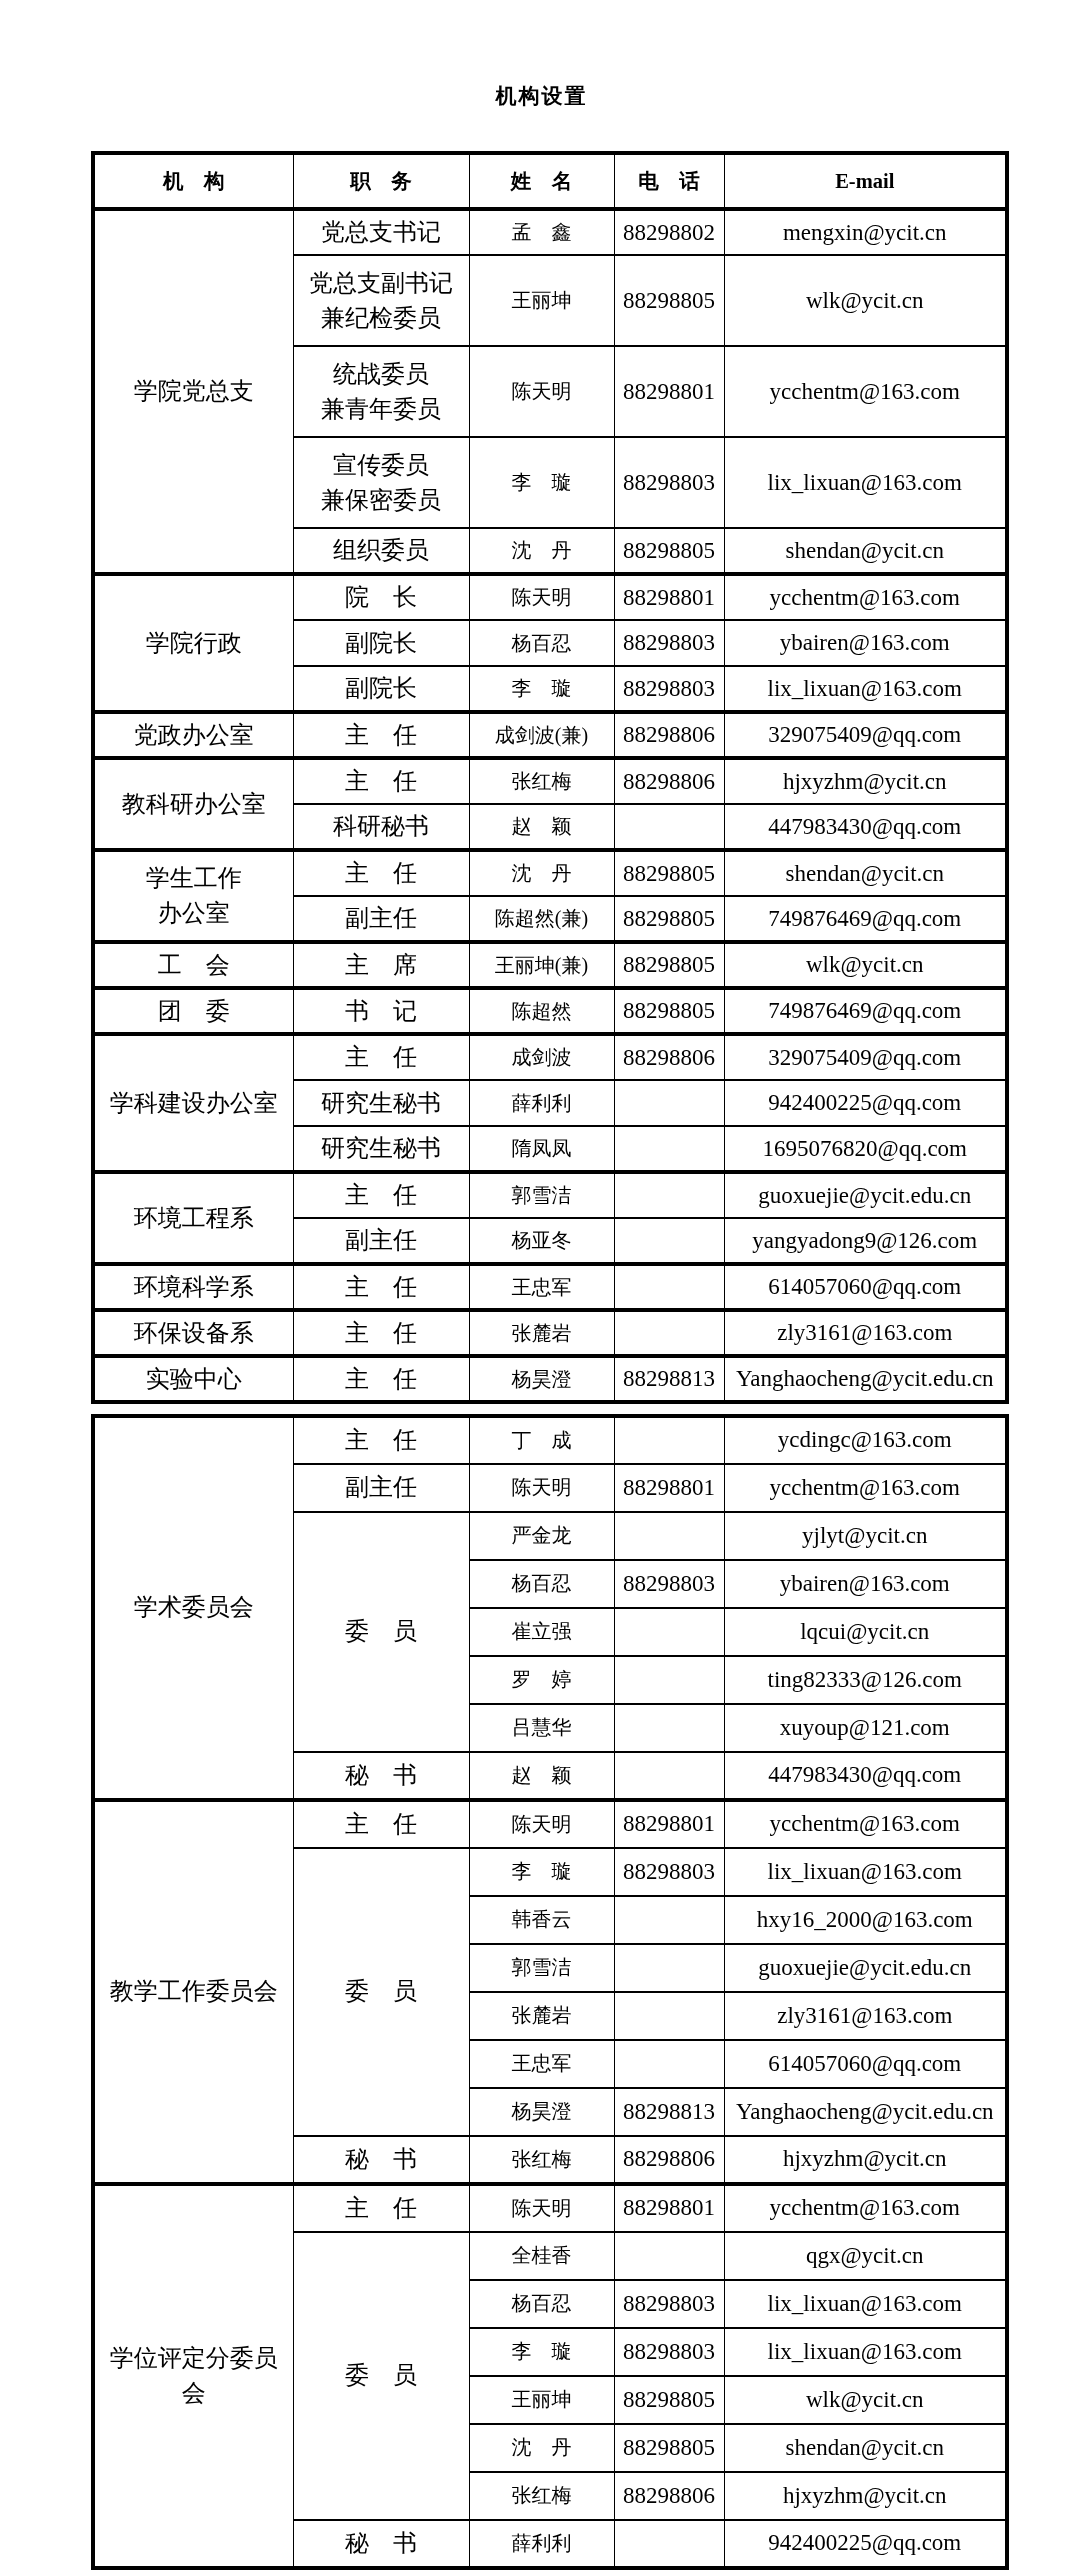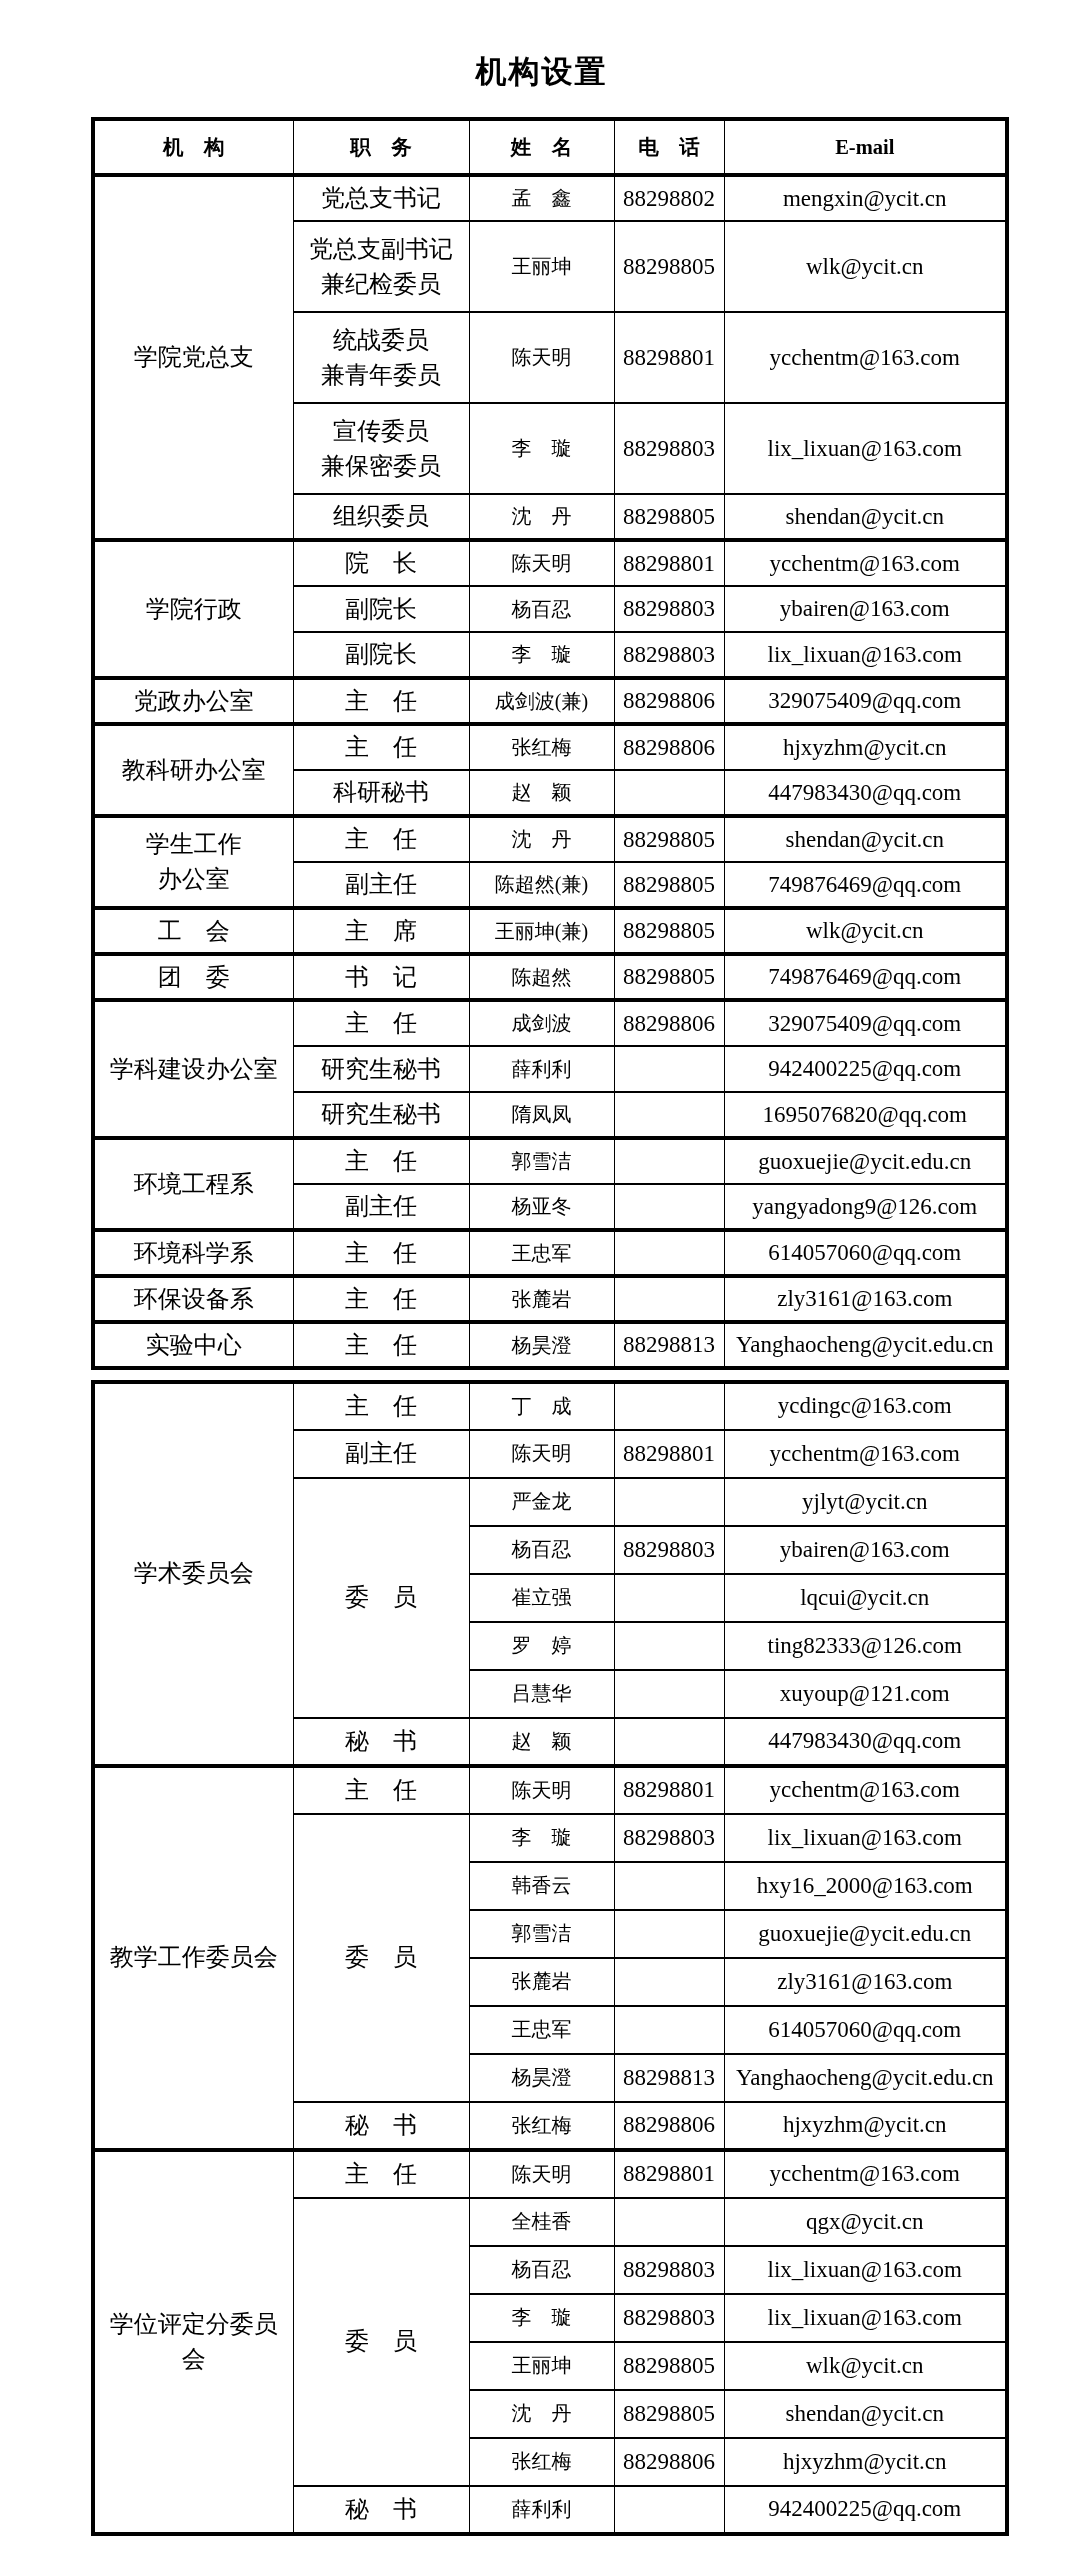--- a/index.html
+++ b/index.html
@@ -9,35 +9,35 @@
   }
   body {
     width: 1083px;
     height: 2576px;
     position: relative;
     font-family: "Liberation Serif", "DejaVu Serif", serif;
     color: #000000;
   }
   .page-title {
     margin: 0;
-    padding-top: 55px;
+    padding-top: 80px;
     text-align: center;
-    font-size: 31px;
+    font-size: 21px;
     line-height: 33px;
     font-weight: bold;
     letter-spacing: 2px;
   }
   table.org-table {
     border-collapse: collapse;
     table-layout: fixed;
     margin-left: 91px;
     width: 913px;
     border: 4.1px solid #000;
   }
-  #table1 { margin-top: 29px; }
+  #table1 { margin-top: 38px; }
   #table2 { margin-top: 9.6px; }
   table.org-table th,
   table.org-table td {
     border: 2px solid #000;
     border-left-width: 1.4px;
     border-right-width: 1.4px;
     text-align: center;
     vertical-align: middle;
     padding: 1.4px 4.1px;
     overflow: hidden;

